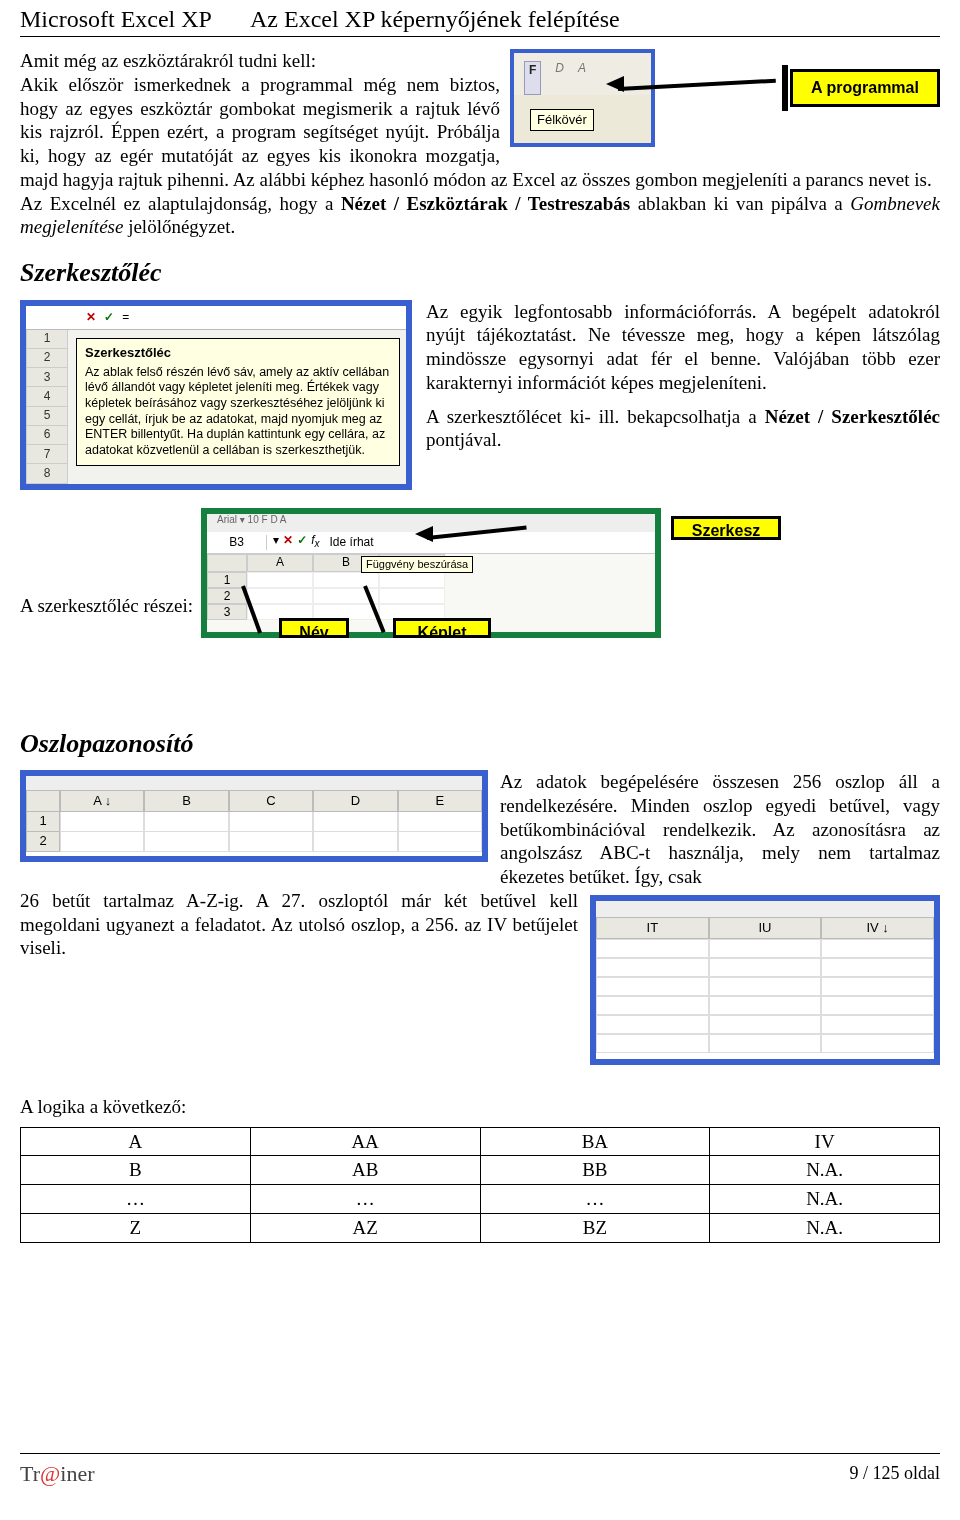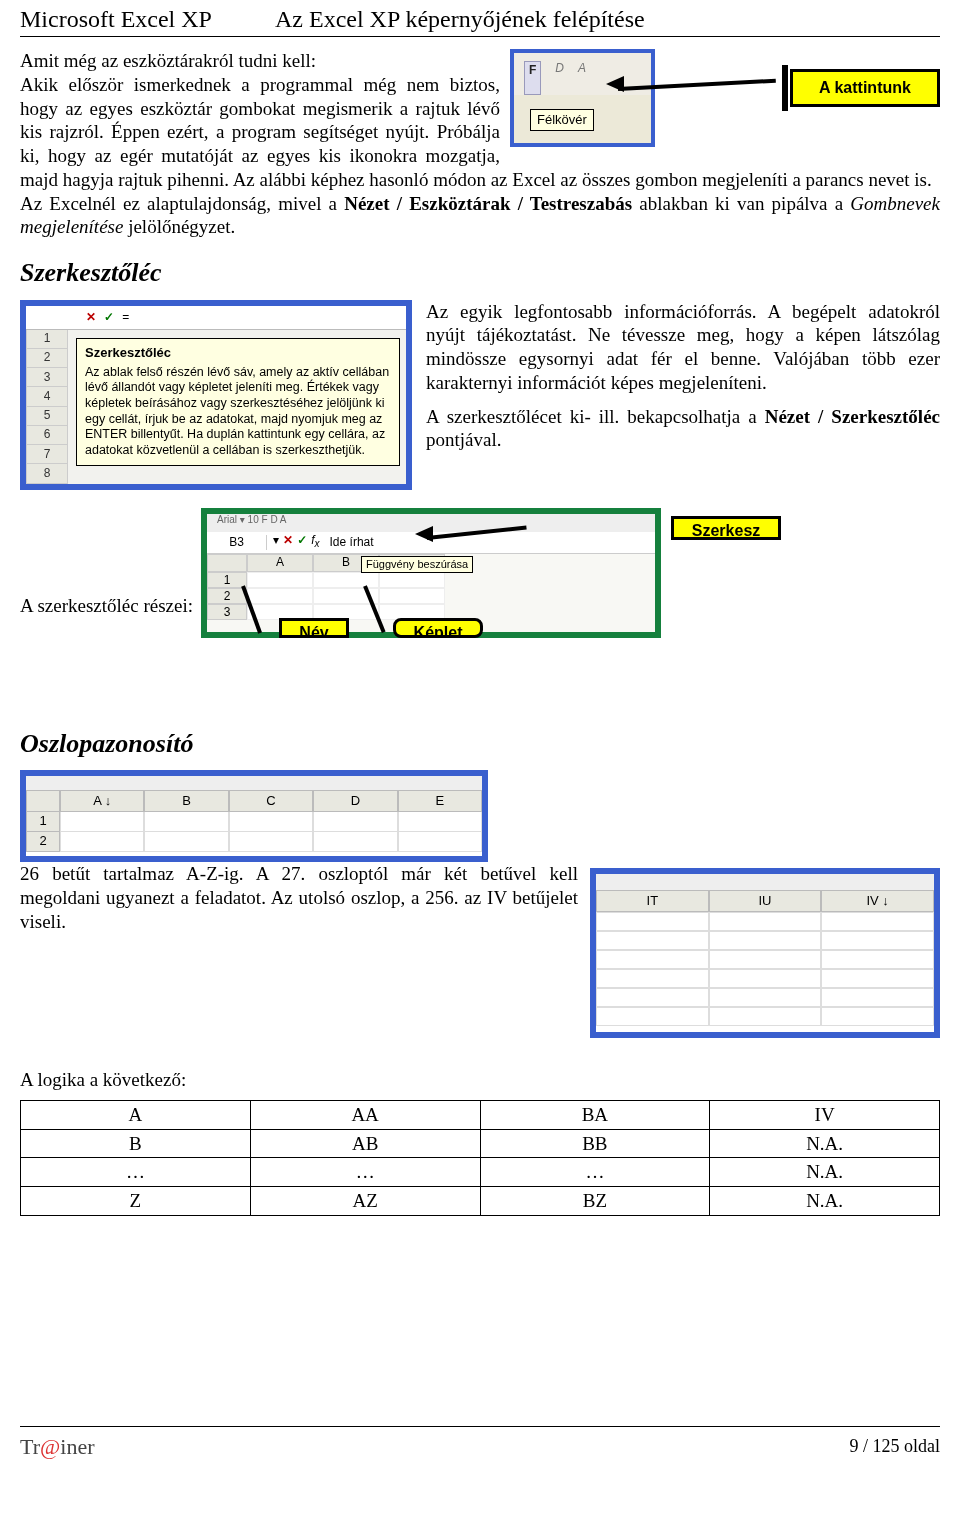--- a/index.html
+++ b/index.html
@@ -15,21 +15,20 @@
   }
   .page {
     padding: 0 20px 20px 20px;
   }
   .hdr {
     display: flex;
     font-size: 24px;
     padding: 4px 0 2px 0;
     border-bottom: 1px solid #000;
     margin-bottom: 12px;
-    gap: 25px;
   }
   .hdr .left { width: 230px; }
   .hdr .right { flex: 1; }
   .section-title {
     font-style: italic;
     font-weight: bold;
     font-size: 26px;
     margin: 18px 0 10px 0;
   }
   
@@ -255,32 +254,32 @@
   <div class="intro-fig">
     <div class="excel-mini">
       <div class="tbar">
         <span class="b1">F</span>
         <span>D</span>
         <span>A</span>
       </div>
       <div class="tt">Félkövér</div>
     </div>
     <div class="callout-bar" style="right:152px; top:16px; width:6px; height:46px;"></div>
-    <div class="callout" style="right:0; top:20px; width:150px;">A kattintunk</div>
+    <div class="callout" style="right:0; top:20px; width:150px;">A programmal</div>
     <div class="arrow-line" style="left:108px; top:38px; width:158px; transform:rotate(-3deg);"></div>
     <div class="arrow-head" style="left:96px; top:27px;"></div>
   </div>
 
   <div class="justify">
     <span>Amit még az eszköztárakról tudni kell:</span><br>
     <span>Akik először ismerkednek a programmal még nem biztos, hogy az egyes eszköztár gombokat megismerik a rajtuk lévő kis rajzról. Éppen ezért, a program segítséget nyújt. Próbálja ki, hogy az egér mutatóját az egyes kis ikonokra mozgatja, majd hagyja rajtuk pihenni.  Az alábbi képhez hasonló módon az Excel az összes gombon megjeleníti a parancs nevet is.</span>
   </div>
   <div class="clear"></div>
   <div class="justify">
-    <span>Az Excelnél ez alaptulajdonság, mivel a </span><b>Nézet / Eszköztárak / Testreszabás</b><span> ablakban ki van pipálva a </span><i>Gombnevek megjelenítése</i><span> jelölőnégyzet.</span>
+    <span>Az Excelnél ez alaptulajdonság, hogy a </span><b>Nézet / Eszköztárak / Testreszabás</b><span> ablakban ki van pipálva a </span><i>Gombnevek megjelenítése</i><span> jelölőnégyzet.</span>
   </div>
 
   <div class="section-title">Szerkesztőléc</div>
   <div class="sz-row">
     <div class="sz-fig">
       <div class="bar">
         <span class="x">✕</span>
         <span class="v">✓</span>
         <span>=</span>
       </div>
@@ -345,21 +344,21 @@
           <div></div>
         </div>
 
       <div class="callout" style="right:-126px; top:2px; width:110px; height:24px; padding:2px 4px;">Szerkesz</div>
       <div class="arrow-line" style="left:220px; top:22px; width:100px; transform:rotate(-6deg);"></div>
       <div class="arrow-head" style="left:208px; top:12px;"></div>
 
       <div class="callout" style="left:72px; bottom:-6px; width:70px; height:20px; padding:2px 4px;">Név</div>
       <div class="arrow-line" style="left:36px; top:70px; width:50px; transform:rotate(70deg);"></div>
 
-      <div class="callout" style="left:186px; bottom:-6px; width:90px; height:20px; padding:2px 4px;border-radius:8px;">Képlet</div>
+      <div class="callout" style="left:186px; bottom:-6px; width:98px; height:20px; padding:2px 4px;">Képlet</div>
       <div class="arrow-line" style="left:158px; top:70px; width:50px; transform:rotate(68deg);"></div>
     </div>
   </div>
 
   <div class="section-title" style="margin-top:90px;">Oszlopazonosító</div>
 
   <div class="osz-row">
     <div class="osz-fig1">
       <div class="top"></div>
       <div class="h">
@@ -380,20 +379,21 @@
         </div>
       <div class="r">
           <div>2</div>
           <div></div>
           <div></div>
           <div></div>
           <div></div>
           <div></div>
         </div>
     </div>
+    <div class="osz-text justify">Az adatok begépelésére összesen 256 oszlop áll a rendelkezésére. Minden oszlop egyedi betűvel, vagy betűkombinációval rendelkezik. Az azonosításra az angolszász ABC-t használja, mely nem tartalmaz ékezetes betűket. Így, csak</div>
   </div>
 
   <div class="osz-fig2">
     <div class="top"></div>
     <div class="h">
       <div>IT</div>
       <div>IU</div>
       <div>IV ↓</div>
     </div>
     <div class="r">

